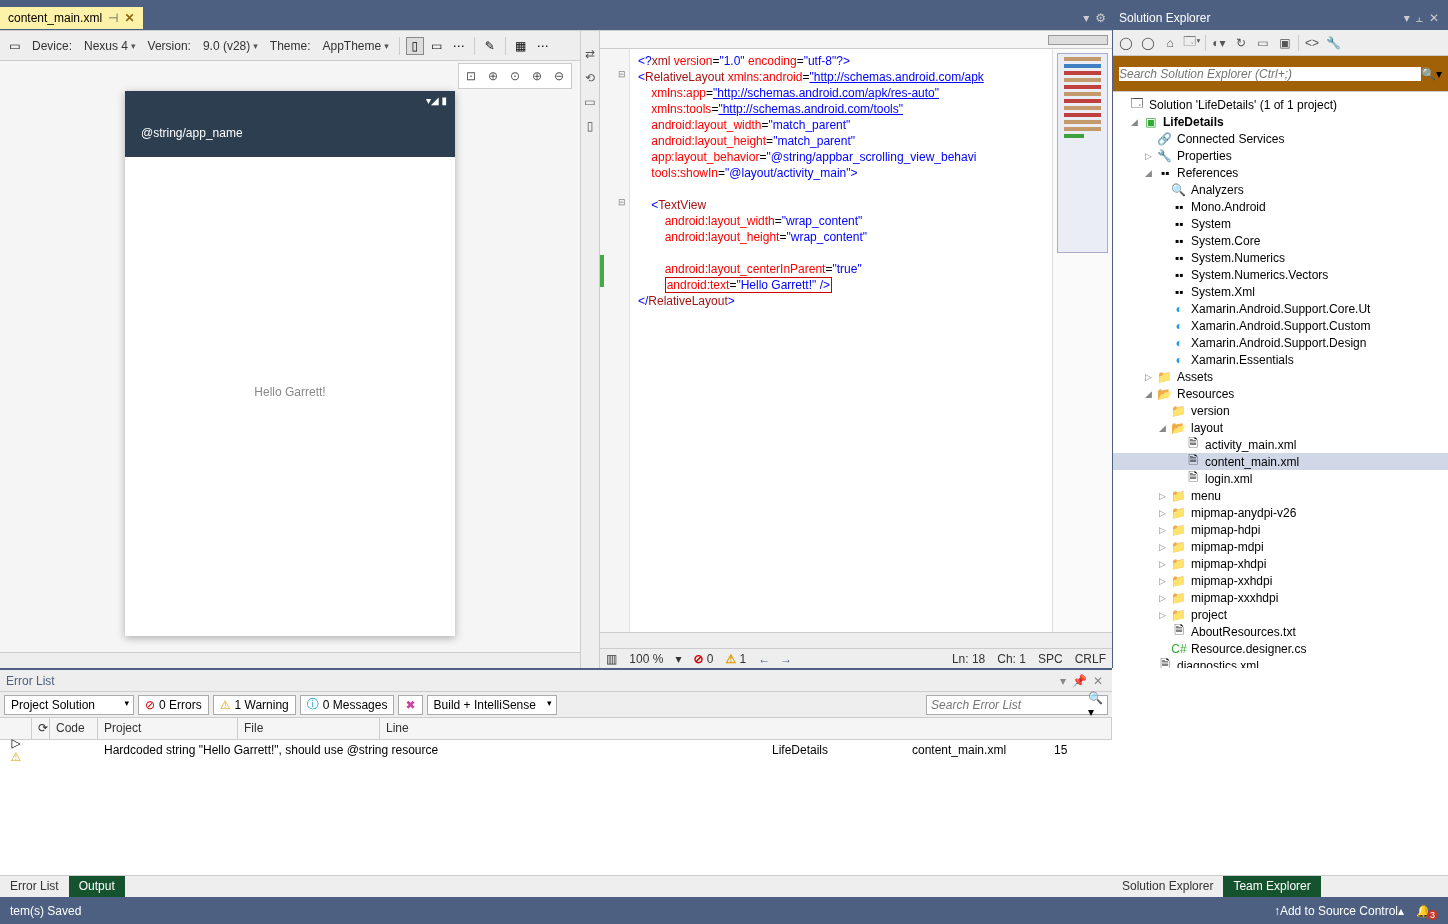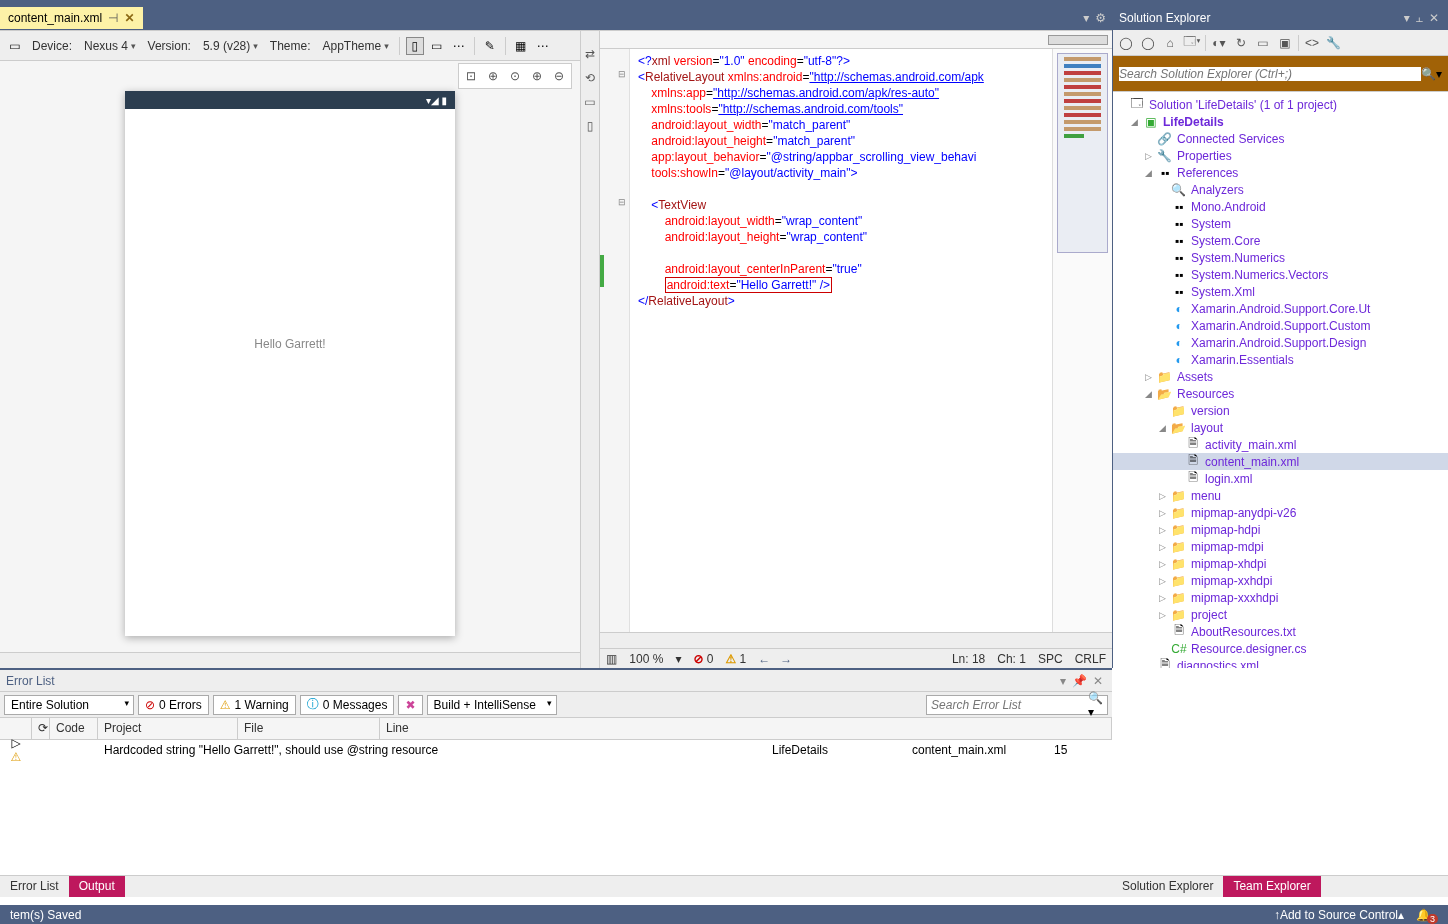--- a/index.html
+++ b/index.html
@@ -77,21 +77,21 @@
 .panel-toolbar { height: 26px; background: #eee; border-bottom: 1px solid #ccc; display: flex; align-items: center; padding: 0 4px; gap: 4px; }
 .sp-tb-icon { width: 18px; height: 18px; display: flex; align-items: center; justify-content: center; color: #555; cursor: pointer; }
 .sp-tb-sep { width: 1px; height: 16px; background: #ccc; }
 .search-box { height: 36px; border-bottom: 1px solid #ccc; display: flex; align-items: center; padding: 0 6px; background: #a16207; }
 .search-box input { flex: 1; border: none; outline: none; font-style: italic; color: #888; }
 .tree { flex: 1; overflow: auto; padding: 4px 0; background: #fff; }
 .tree-item { display: flex; align-items: center; height: 17px; padding-left: 4px; cursor: pointer; white-space: nowrap; }
 .tree-item.selected { background: #d0d8e8; }
 .tree-toggle { width: 12px; color: #888; font-size: 9px; }
 .tree-icon { width: 16px; margin-right: 4px; display: inline-flex; justify-content: center; }
-.tree-label { color: #6d28d9; }
+.tree-label { color: #000000; }
 .tree-label.bold { font-weight: bold; }
 .ind0 { padding-left: 4px; } .ind1 { padding-left: 18px; } .ind2 { padding-left: 32px; }
 .ind3 { padding-left: 46px; } .ind4 { padding-left: 60px; }
 
 .error-list-panel { height: 163px; border-top: 2px solid #4d6082; background: #fff; display: flex; flex-direction: column; width: 1112px; position: absolute; top: 668px; left: 0; }
 .el-title { background: #eee; height: 22px; display: flex; align-items: center; padding: 0 6px; color: #4d6082; font-size: 12px; border-bottom: 1px solid #ccc; }
 .el-title .spacer { flex: 1; }
 .el-title .ico { color: #888; cursor: pointer; padding: 0 3px; }
 .el-toolbar { height: 26px; background: #eee; border-bottom: 1px solid #ccc; display: flex; align-items: center; padding: 0 4px; gap: 4px; }
 .el-filter { border: 1px solid #aaa; background: #fff; padding: 1px 6px; display: flex; align-items: center; gap: 4px; height: 20px; }
@@ -102,23 +102,23 @@
 .el-headers { height: 22px; background: #f5f5f5; border-bottom: 1px solid #ccc; display: flex; }
 .el-col { border-right: 1px solid #ccc; padding: 3px 6px; color: #333; }
 .el-rows { flex: 1; }
 .el-row { display: flex; height: 20px; align-items: center; }
 .el-cell { padding: 0 6px; }
 
 .panel-tabs { height: 22px; background: #eee; display: flex; border-top: 1px solid #ccc; position: absolute; bottom: 27px; }
 .panel-tabs.left { left: 0; width: 1112px; }
 .panel-tabs.right { right: 0; left: 1112px; }
 .panel-tab { padding: 3px 10px; color: #333; cursor: pointer; }
-.panel-tab.active { background: #be185d; color: #fff; }
-
-.bottom-status { position: absolute; bottom: 0; left: 0; right: 0; height: 19px; background: #4d6082; display: flex; align-items: center; padding: 0 10px; color: #fff; font-size: 12px; }
+.panel-tab.active { background: #14532d; color: #fff; }
+
+.bottom-status { position: absolute; bottom: 0; left: 0; right: 0; height: 27px; background: #4d6082; display: flex; align-items: center; padding: 0 10px; color: #fff; font-size: 12px; }
 .bottom-status .spacer { flex: 1; }
 .notif-badge { background: #c0392b; color: #fff; font-size: 9px; padding: 0 3px; border-radius: 6px; margin-left: -4px; position: relative; top: 4px; }
 </style>
 </head>
 <body>
 
 <div class="top-bar"></div>
 
 <div class="main-container">
   <div class="left-panel">
@@ -135,21 +135,21 @@
       </div>
     </div>
 
     <div class="designer-area">
       <div class="preview-pane">
         <div class="designer-toolbar">
           <span class="tb-icon">▭</span>
           <span class="tb-item">Device:</span>
           <span class="tb-item tb-dropdown">Nexus 4</span>
           <span class="tb-item">Version:</span>
-          <span class="tb-item tb-dropdown">5.9 (v28)</span>
+          <span class="tb-item tb-dropdown">9.0 (v28)</span>
           <span class="tb-item">Theme:</span>
           <span class="tb-item tb-dropdown">AppTheme</span>
           <span class="tb-sep"></span>
           <span class="tb-icon active">▯</span>
           <span class="tb-icon">▭</span>
           <span class="tb-icon">⋯</span>
           <span class="tb-sep"></span>
           <span class="tb-icon">✎</span>
           <span class="tb-sep"></span>
           <span class="tb-icon">▦</span>
@@ -158,20 +158,23 @@
         <div class="phone-area">
           <div class="zoom-controls">
             <span class="zoom-btn">⊡</span>
             <span class="zoom-btn">⊕</span>
             <span class="zoom-btn">⊙</span>
             <span class="zoom-btn">⊕</span>
             <span class="zoom-btn">⊖</span>
           </div>
           <div class="phone-frame">
             <div class="phone-status">▾◢ ▮</div>
+            <div class="phone-appbar">
+              <span>@string/app_name</span>
+            </div>
             <div class="phone-body">
               <span>Hello Garrett!</span>
             </div>
           </div>
         </div>
         <div class="scroll-h"></div>
       </div>
 
       <div class="gutter">
         <span class="gutter-icon">⇄</span>
@@ -453,21 +456,21 @@
 
 <div class="error-list-panel">
   <div class="el-title">
     <span>Error List</span>
     <span class="spacer"></span>
     <span class="ico">▾</span>
     <span class="ico">📌</span>
     <span class="ico">✕</span>
   </div>
   <div class="el-toolbar">
-    <div class="el-dropdown" style="width:130px">Entire Solution</div>
+    <div class="el-dropdown" style="width:130px">Project Solution</div>
     <div class="el-filter">
         <span style="color:#c00">⊘</span>
         <span>0 Errors</span>
       </div>
     <div class="el-filter">
         <span style="color:#d90">⚠</span>
         <span>1 Warning</span>
       </div>
     <div class="el-filter">
         <span style="color:#09c">ⓘ</span>

